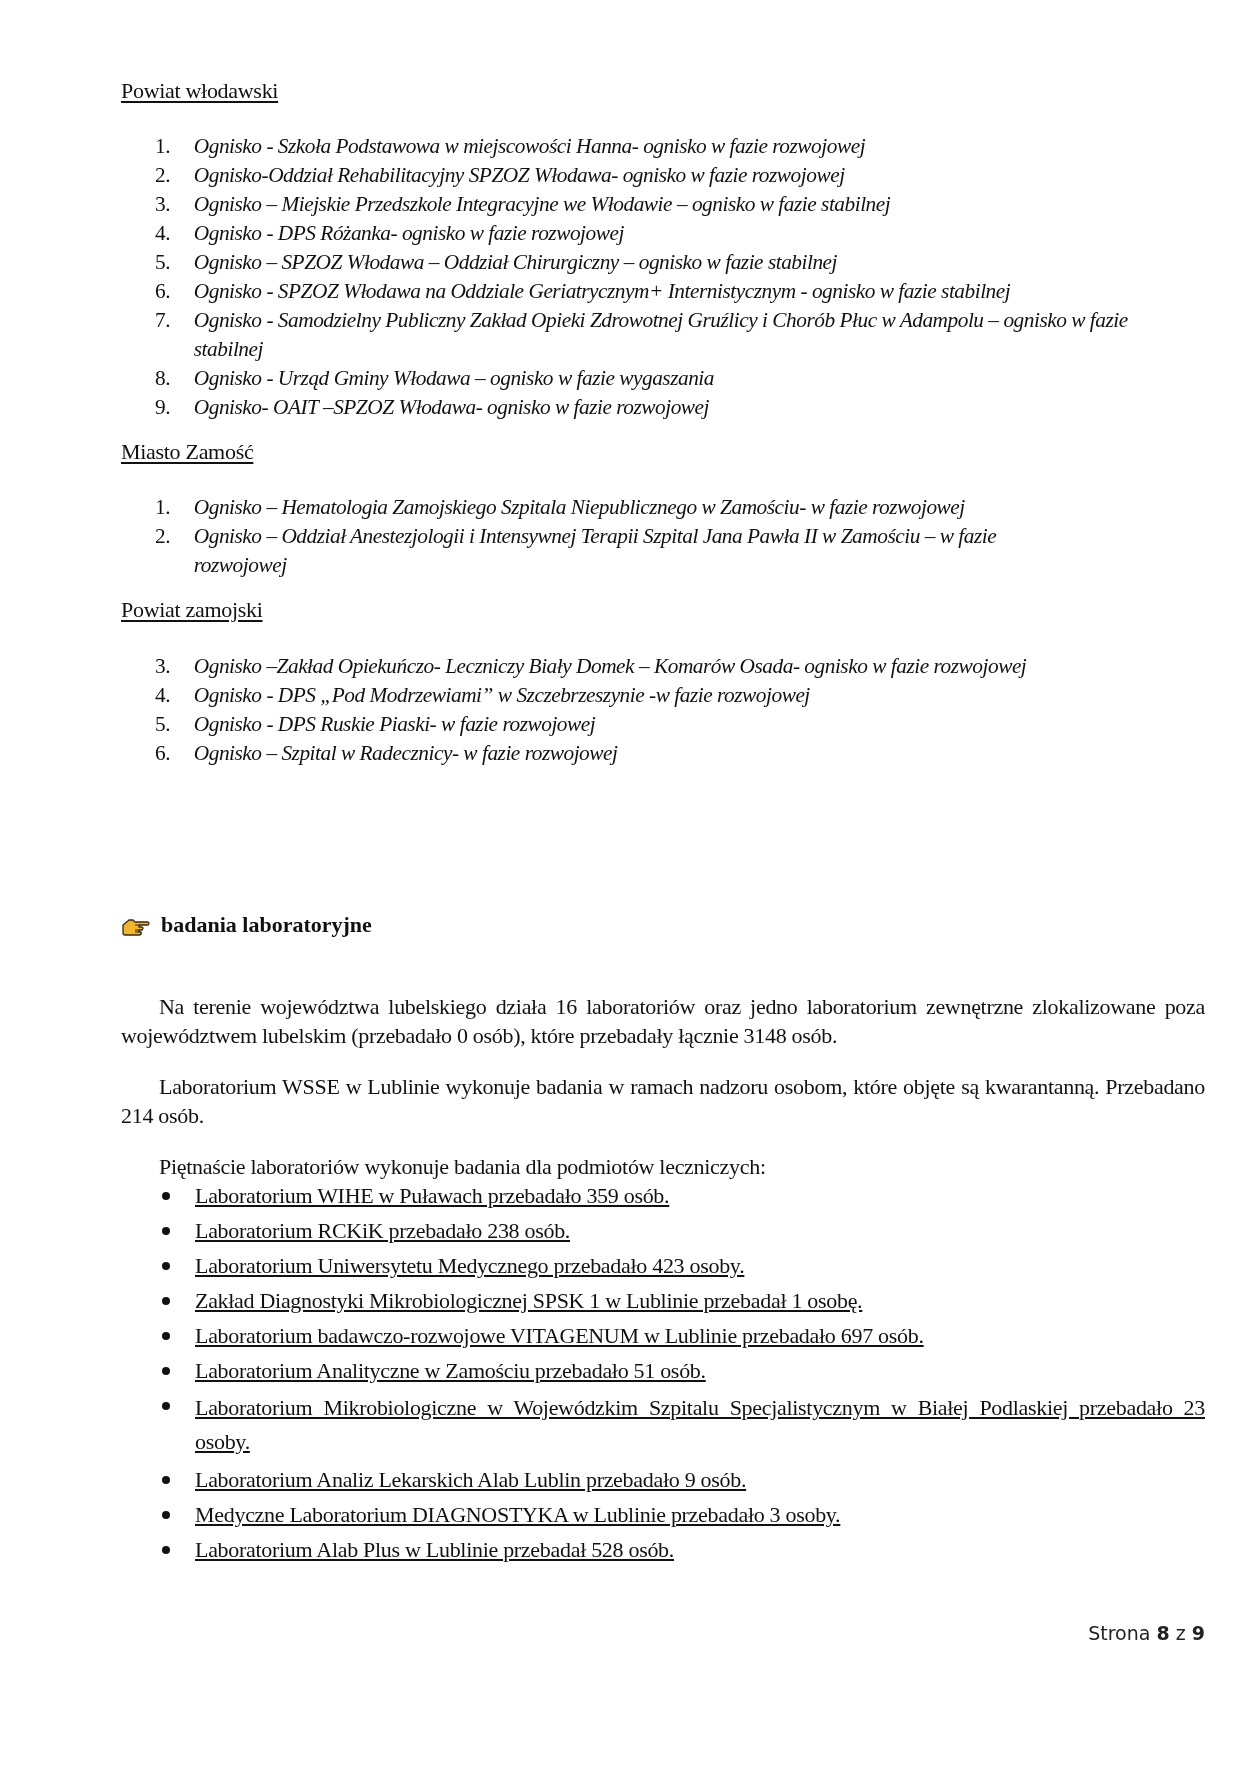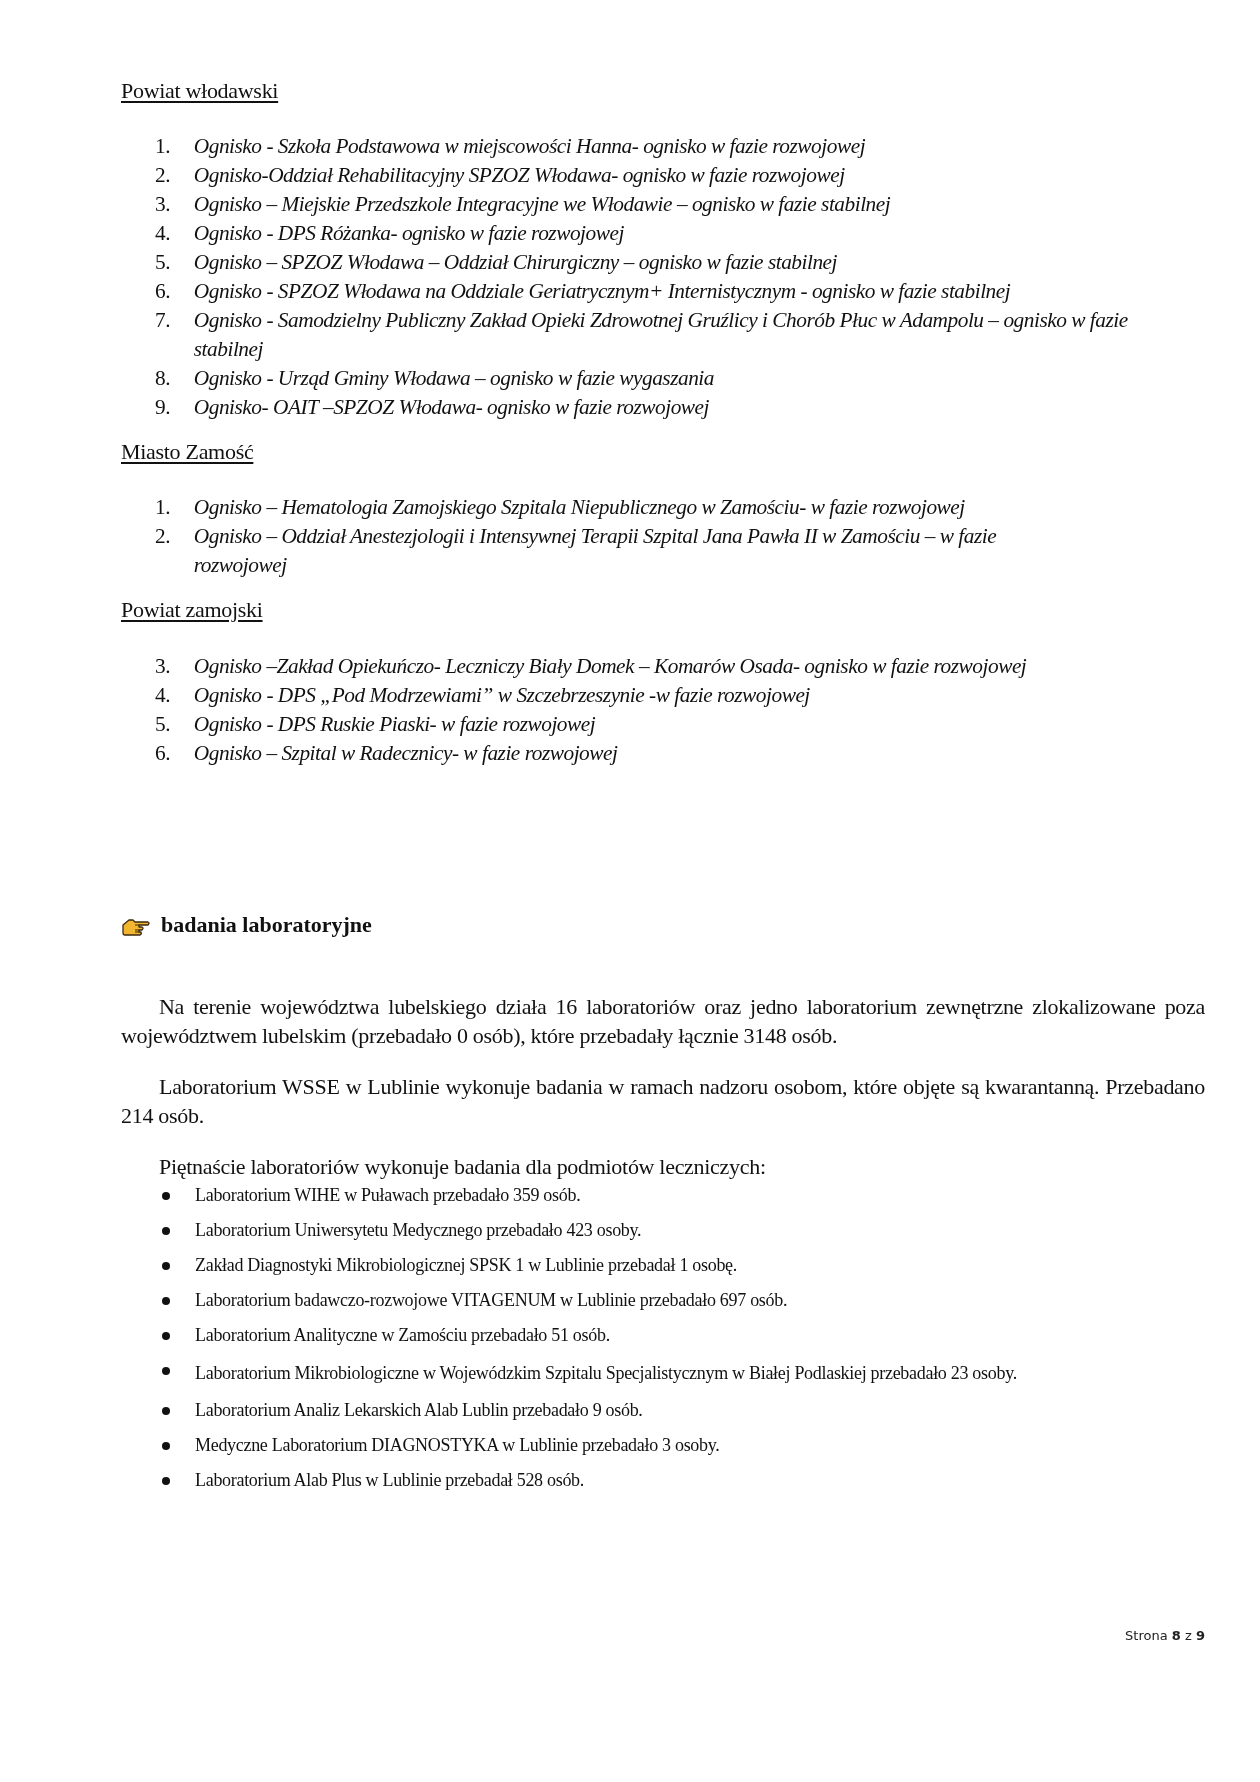--- a/index.html
+++ b/index.html
@@ -24,31 +24,31 @@
       position: absolute; left: 121px; top: 922px; font-weight: bold; font-size: 22px;
       display: flex; align-items: flex-end; gap: 10px;
     }
     .hand { width: 30px; height: 22px; display: inline-block; }
     .para {
       position: absolute; left: 121px; width: 1084px; font-size: 22px; line-height: 29px;
       text-align: justify; text-indent: 38px; letter-spacing: -0.3px;
     }
     .blist { position: absolute; left: 155px; width: 1050px; }
     .bitem {
-      position: relative; font-size: 18px; line-height: 29px; padding-left: 40px; margin-bottom: 6px;
+      position: relative; font-size: 22px; line-height: 29px; padding-left: 40px; margin-bottom: 6px;
       letter-spacing: -0.3px;
+      text-decoration: underline;
     }
     .bitem .dot {
       position: absolute; left: 7px; top: 11px; width: 8px; height: 8px; border-radius: 50%; background: #111;
     }
     .bitem.wrap .txt { display: block; line-height: 34px; }
     .footer {
-      position: absolute; right: 55px; top: 1622px; font-family: "DejaVu Sans", sans-serif; font-size: 13px;
+      position: absolute; right: 55px; top: 1622px; font-family: "DejaVu Sans", sans-serif; font-size: 19px;
       color: #222;
-      margin-top: 6px;
     }
     .footer b { font-weight: bold; }
   </style>
 </head>
 <body>
 
 <div class="page">
 
   <div class="heading" style="top:78px;">Powiat włodawski</div>
   <div class="olist" style="top:131px;">
@@ -131,20 +131,21 @@
     </span>
     <span>badania laboratoryjne</span>
   </div>
 
   <div class="para" style="top:992px;">Na terenie województwa lubelskiego działa 16 laboratoriów oraz jedno laboratorium zewnętrzne zlokalizowane poza województwem lubelskim (przebadało 0 osób), które przebadały łącznie 3148 osób.</div>
   <div class="para" style="top:1072px;">Laboratorium WSSE w Lublinie wykonuje badania w ramach nadzoru osobom, które objęte są kwarantanną. Przebadano 214 osób.</div>
   <div class="para" style="top:1152px;">Piętnaście laboratoriów wykonuje badania dla podmiotów leczniczych:</div>
 
   <div class="blist" style="top:1181px;">
     <div class="bitem"><span class="dot"></span><span class="txt">Laboratorium WIHE w Puławach przebadało 359 osób.</span></div>
+    <div class="bitem"><span class="dot"></span><span class="txt">Laboratorium RCKiK przebadało 238 osób.</span></div>
     <div class="bitem"><span class="dot"></span><span class="txt">Laboratorium Uniwersytetu Medycznego przebadało 423 osoby.</span></div>
     <div class="bitem"><span class="dot"></span><span class="txt">Zakład Diagnostyki Mikrobiologicznej SPSK 1 w Lublinie przebadał 1 osobę.</span></div>
     <div class="bitem"><span class="dot"></span><span class="txt">Laboratorium badawczo-rozwojowe VITAGENUM w Lublinie przebadało 697 osób.</span></div>
     <div class="bitem"><span class="dot"></span><span class="txt">Laboratorium Analityczne w Zamościu przebadało 51 osób.</span></div>
     <div class="bitem wrap">
         <span class="dot"></span>
         <span class="txt justify">Laboratorium Mikrobiologiczne w Wojewódzkim Szpitalu Specjalistycznym w Białej Podlaskiej przebadało 23 osoby.</span>
       </div>
     <div class="bitem"><span class="dot"></span><span class="txt">Laboratorium Analiz Lekarskich Alab Lublin przebadało 9 osób.</span></div>
     <div class="bitem"><span class="dot"></span><span class="txt">Medyczne Laboratorium DIAGNOSTYKA w Lublinie przebadało 3 osoby.</span></div>

